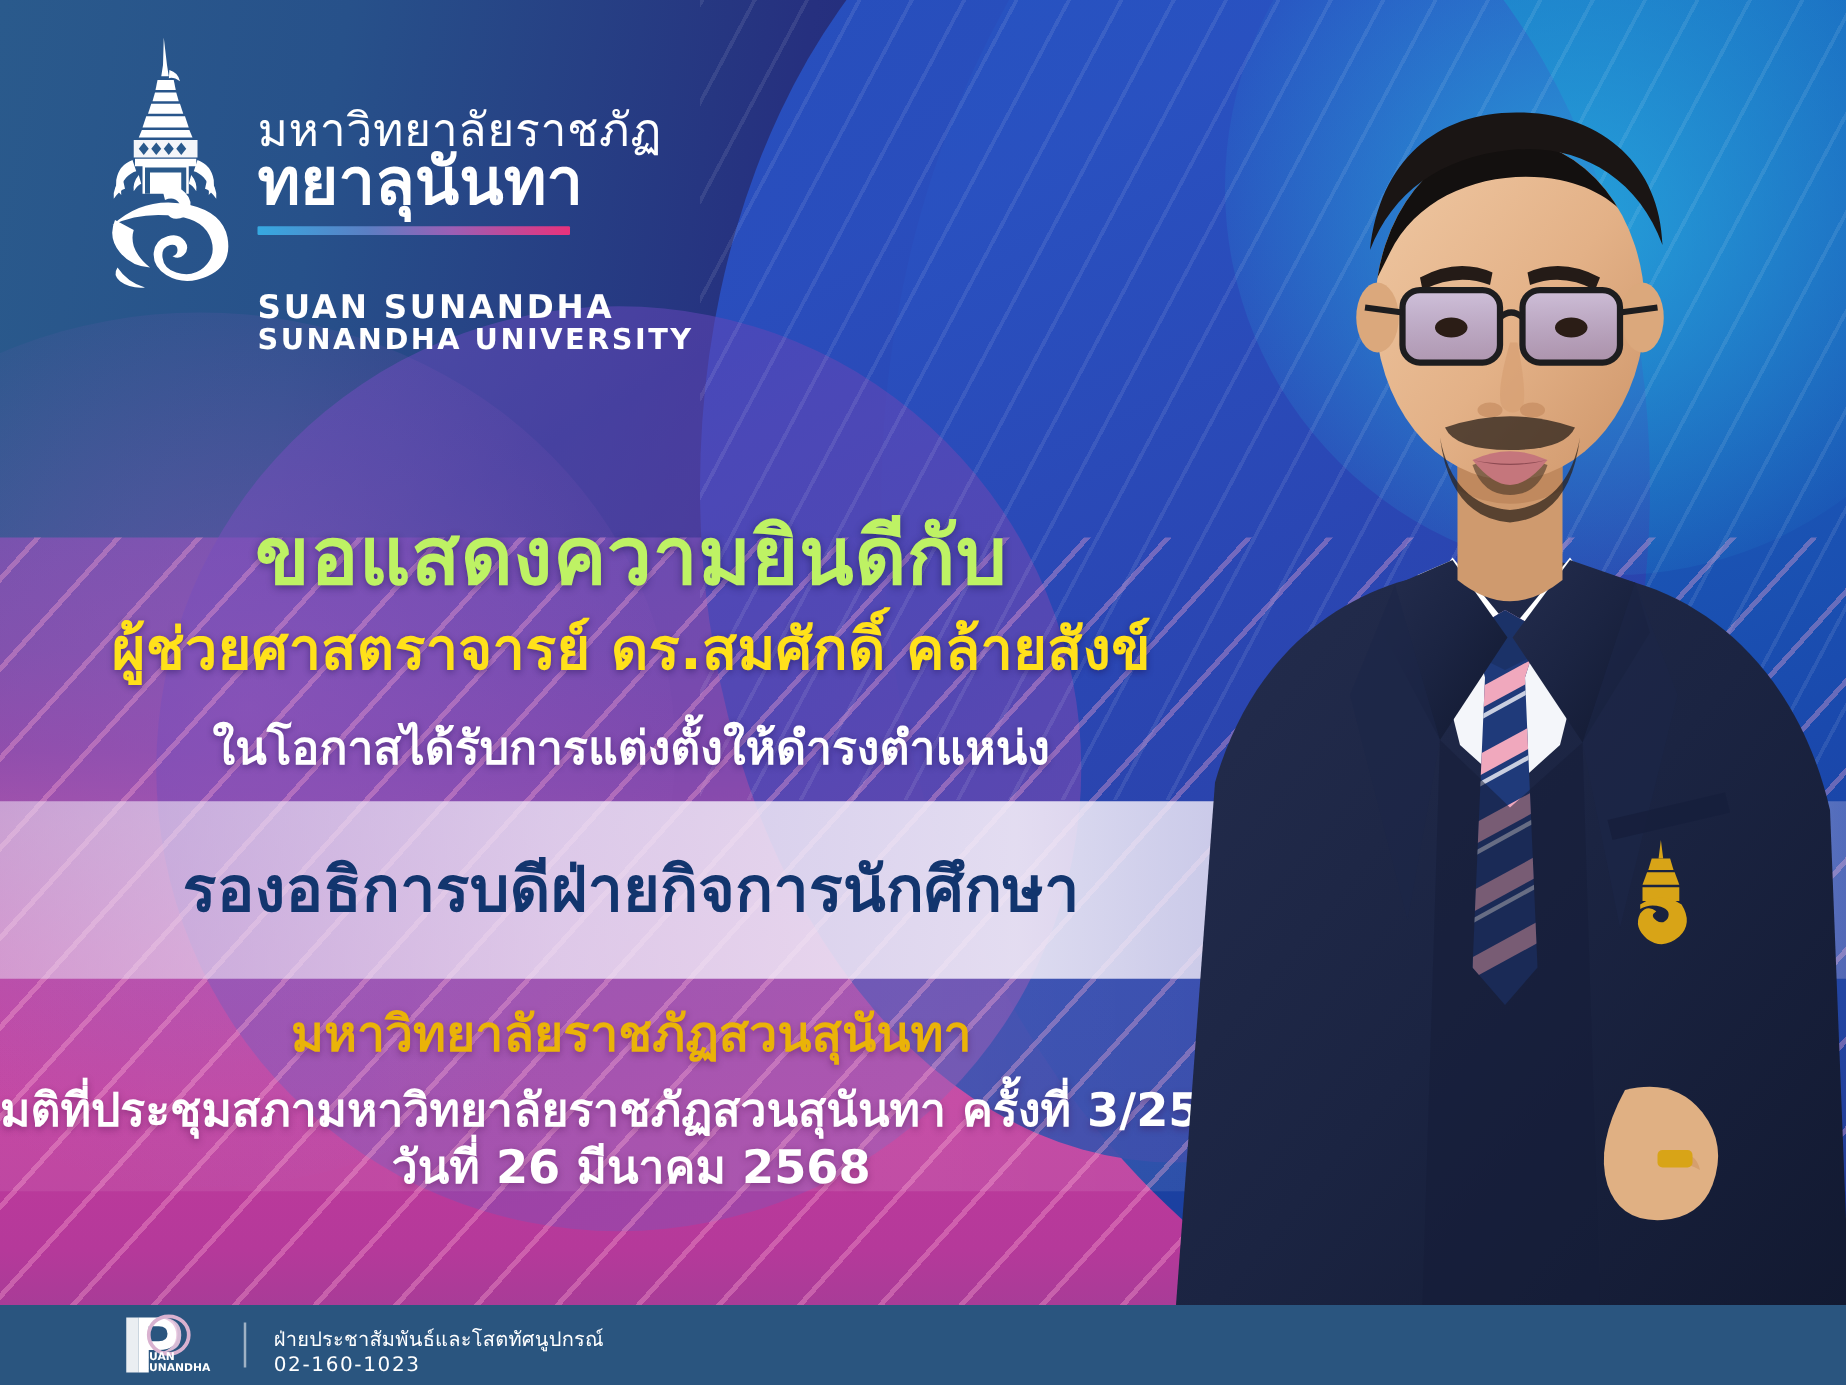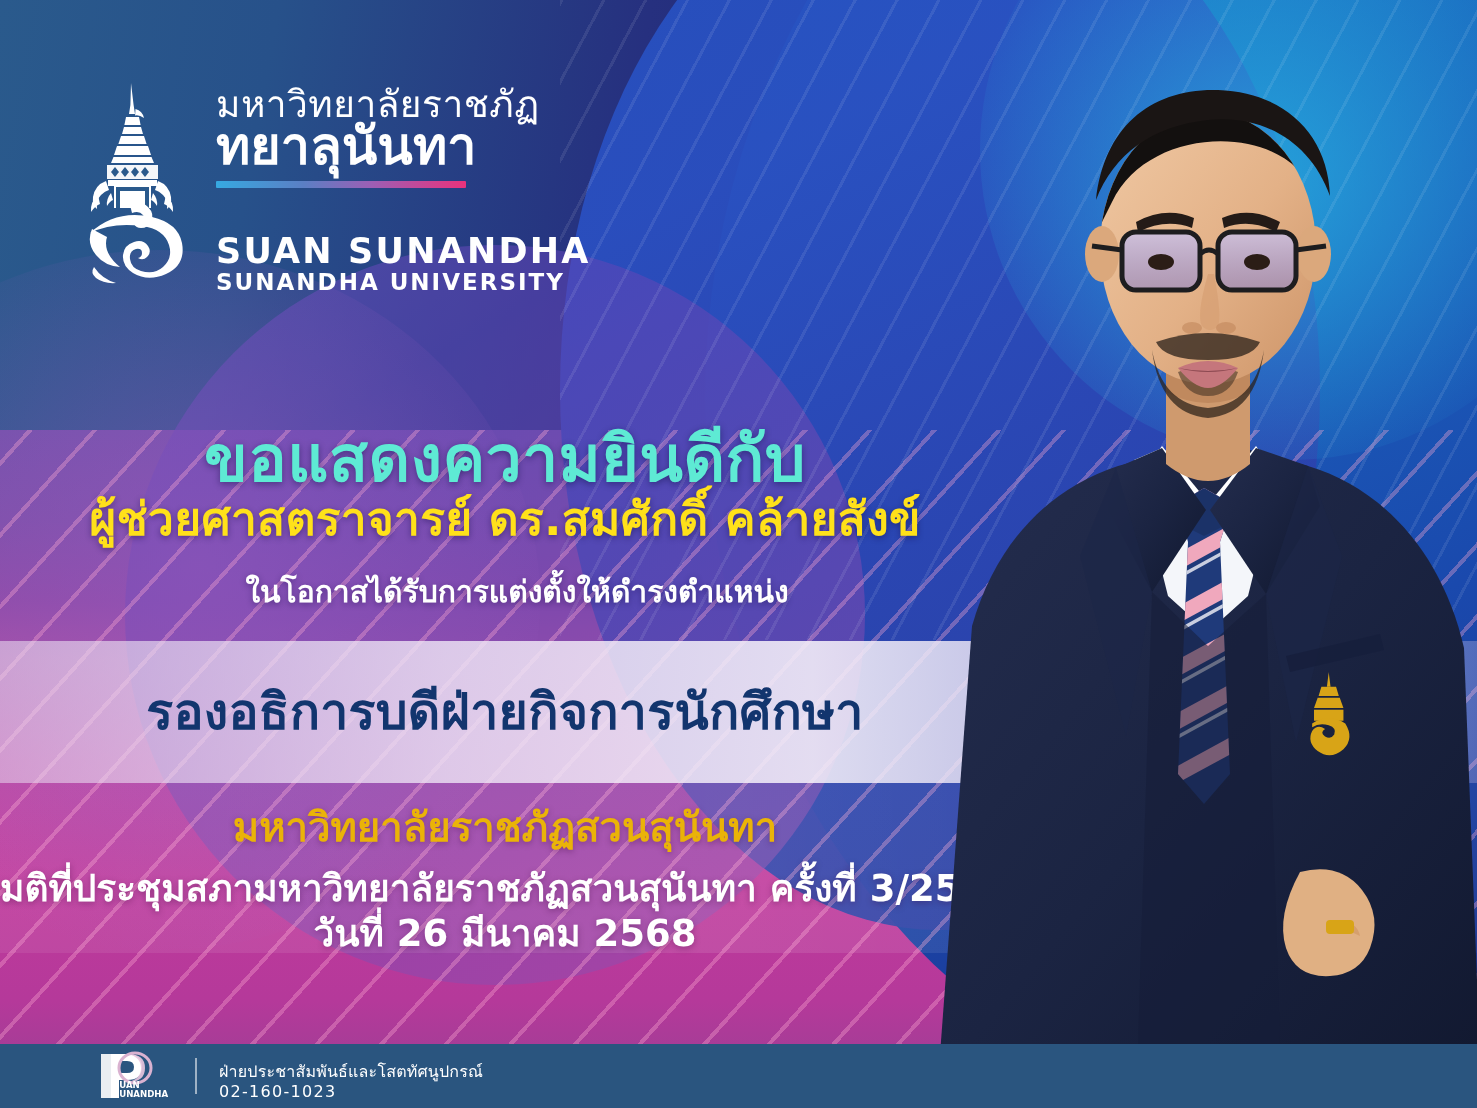--- a/index.html
+++ b/index.html
@@ -100,57 +100,56 @@
       rgba(210,196,232,.30) 100%);
   }
   
   .band-soft{
     position:absolute;left:0;right:0;top:783px;height:170px;
     background:linear-gradient(90deg,
       rgba(255,255,255,.07) 0%, rgba(255,255,255,.10) 50%, rgba(255,255,255,.03) 100%);
   }
 
   
-  .logo{position:absolute;left:78px;top:28px;display:flex;align-items:flex-end;gap:30px;}
+  .logo{position:absolute;left:78px;top:28px;display:flex;align-items:flex-start;gap:20px;}
   .logo-emblem{width:108px;height:215px;flex:none;}
   .logo-words{padding-top:58px;}
   .logo-th-1{
     font-size:37px;color:#fff;letter-spacing:.5px;line-height:1.02;
     font-family:"DejaVu Sans","Liberation Sans",sans-serif;
   }
   .logo-th-2{
     font-size:52px;color:#fff;font-weight:700;line-height:1.0;margin-top:-4px;
     font-family:"DejaVu Sans","Liberation Sans",sans-serif;
   }
   .logo-rule{
     width:250px;height:7px;margin:9px 0 6px 0;
     background:linear-gradient(90deg,#36a9e1 0%,#5b7fc4 35%,#9b5fb5 62%,#e8327c 100%);
     border-radius:1px;
   }
-  .logo-en-1{font-size:35px;color:#fff;font-weight:700;letter-spacing:2.2px;line-height:1.06;margin-top:45px;}
+  .logo-en-1{font-size:26px;color:#fff;font-weight:700;letter-spacing:2.2px;line-height:1.06;margin-top:45px;}
   .logo-en-2{font-size:23px;color:#fff;font-weight:700;letter-spacing:2.0px;line-height:1.12;}
 
   
   .copy{position:absolute;left:0;top:0;width:1010px;text-align:center;}
   .line{position:absolute;width:100%;text-align:center;white-space:nowrap;}
 
   .l-congrats{
-    top:407px;font-size:64px;font-weight:700;color:#5eead4;
+    top:393px;font-size:64px;font-weight:700;color:#bef264;
     letter-spacing:.5px;
     text-shadow:0 2px 7px rgba(10,10,60,.45);
   }
   .l-name{
     top:482px;font-size:46px;font-weight:700;color:#ffe11a;
     letter-spacing:.3px;
     text-shadow:0 2px 6px rgba(20,10,70,.45);
   }
   .l-occasion{
-    top:568px;font-size:30px;font-weight:700;color:#ffffff;
+    top:568px;font-size:37px;font-weight:700;color:#ffffff;
     text-shadow:0 2px 6px rgba(20,10,70,.40);
-    margin-left:12px;
   }
   .l-position{
     top:672px;font-size:50px;font-weight:700;color:#12356e;
     letter-spacing:.3px;
     text-align:center;
   }
   .l-university{
     top:795px;font-size:40px;font-weight:700;color:#eab308;
     text-shadow:0 2px 6px rgba(60,10,60,.35);
   }

